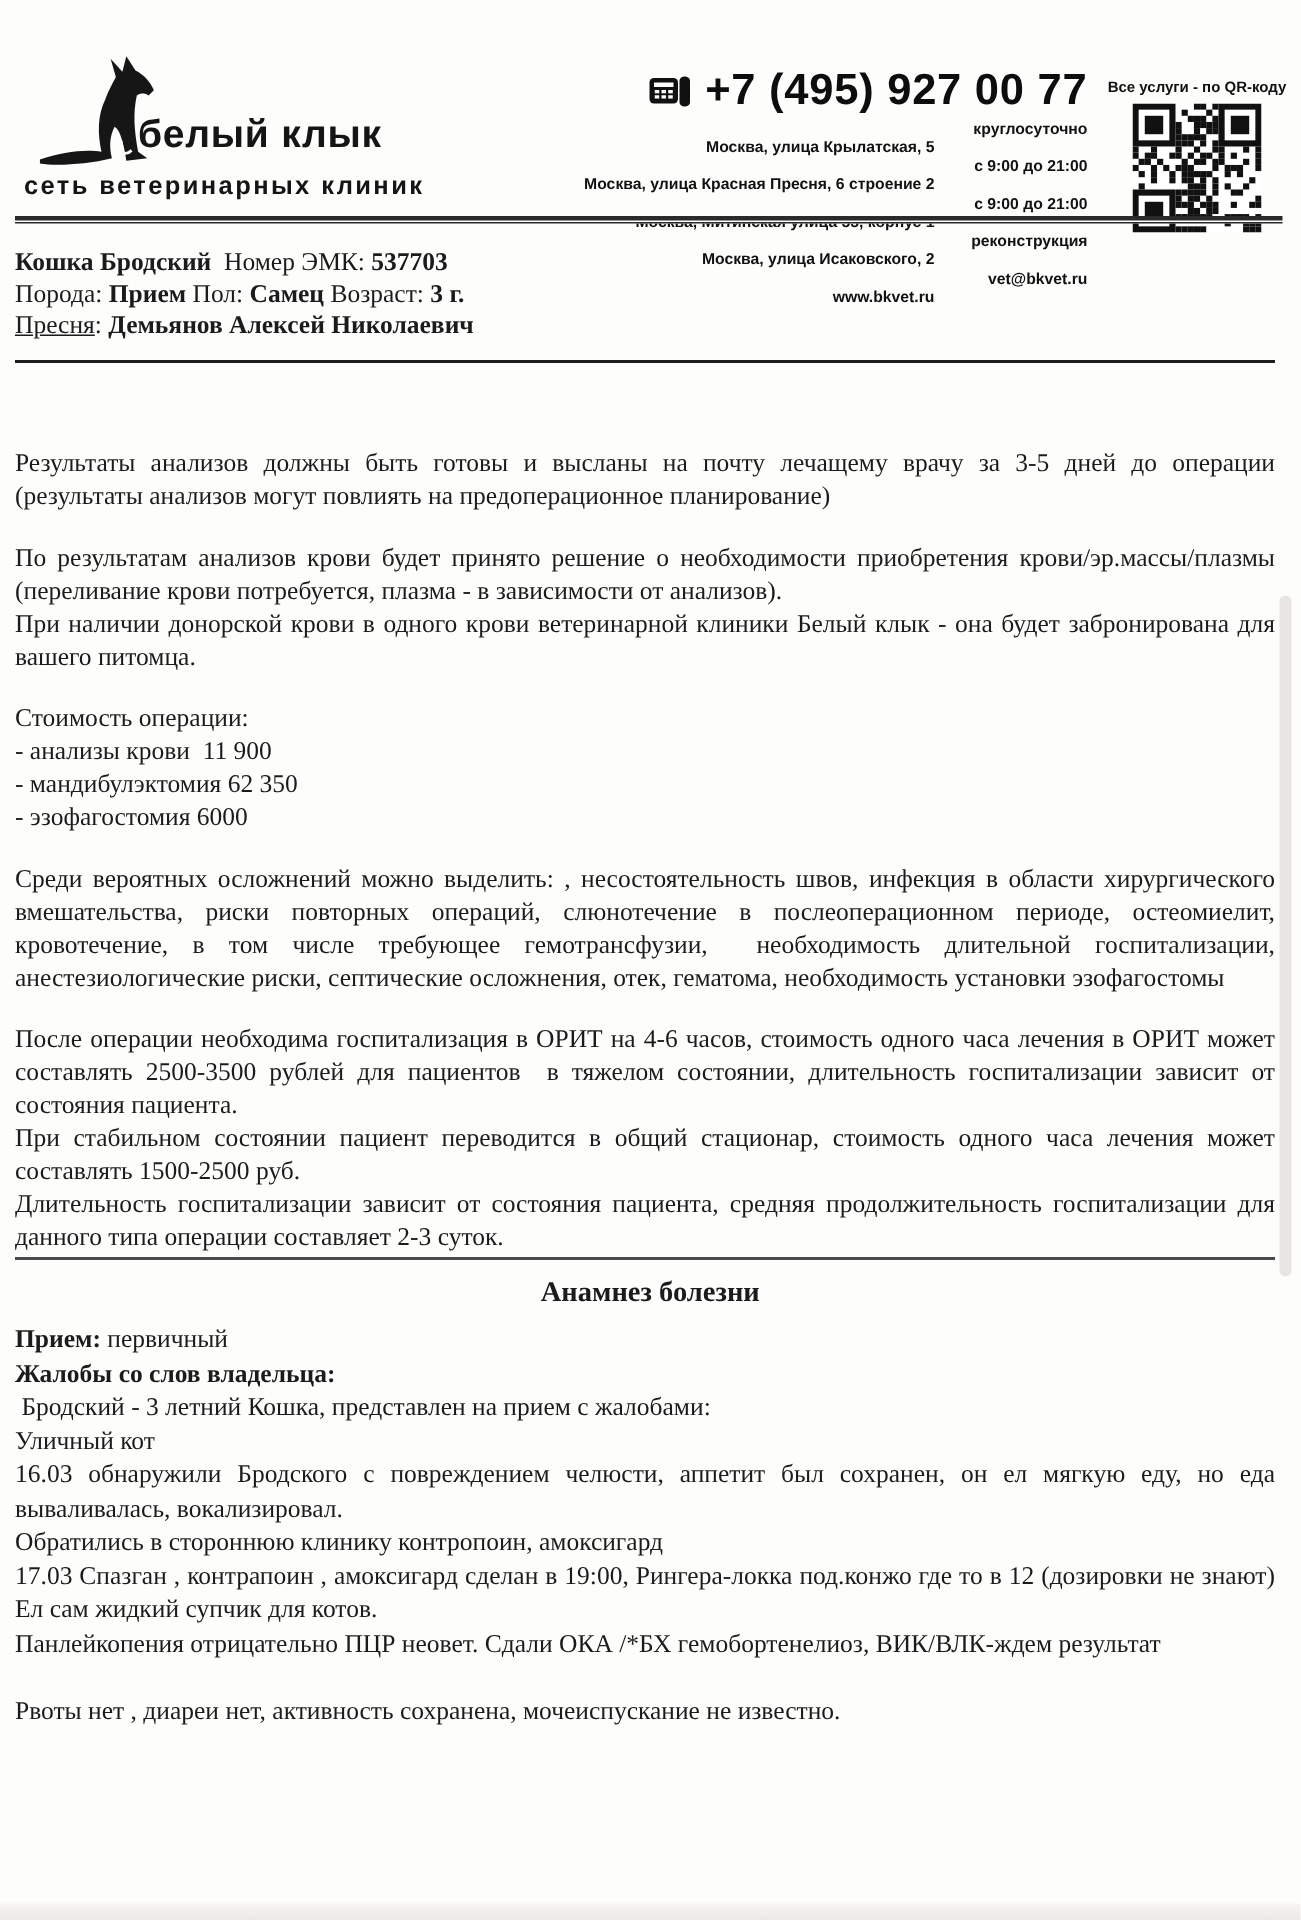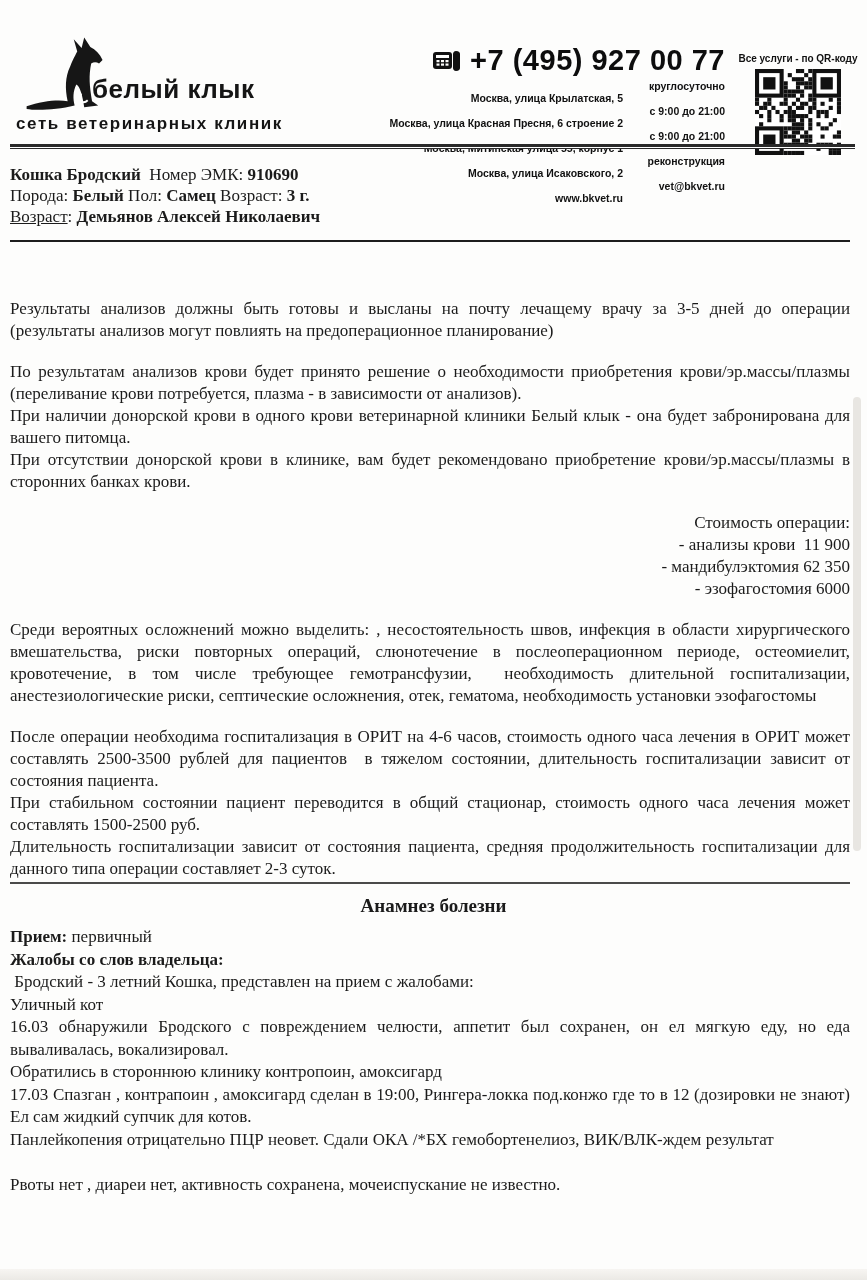--- a/index.html
+++ b/index.html
@@ -33,21 +33,21 @@
   
   .patient{padding:18px 17px 0 10px;font-size:17px;line-height:21px;}
   .patient b{font-weight:bold;}
   .u{text-decoration:underline;}
   .rule-solid{margin:13px 17px 0 10px;border-top:2px solid #1d1d1d;}
 
   
   .preop{margin:56px 17px 0 10px;font-size:17px;line-height:22px;}
   .jline{text-align:justify;white-space:pre-wrap;}
   .para{margin:0 0 19px 0;}
-  .cost div{white-space:pre-wrap;text-align:right;}
+  .cost div{white-space:pre-wrap;}
   .rule-thin{margin:2px 17px 0 10px;border-top:2px solid #4a4a4a;}
 
   .anam-title{margin:11px 0 9px 0;text-align:center;font-size:19px;font-weight:bold;}
   .anam{margin:0 17px 0 10px;font-size:17px;line-height:22.5px;}
   .anam .lbl{font-weight:bold;}
   .final-line{margin-top:23px;}
 
   
   .scrollbar-thumb{position:absolute;right:6px;top:397px;width:8px;height:454px;background:#e8e6e2;border-radius:4px;}
   .bottom-band{position:absolute;left:0;right:0;bottom:0;height:11px;background:linear-gradient(#f7f5f2,#ebe9e5);}
@@ -251,33 +251,32 @@
           <rect x="64" y="8" width="12" height="12" fill="#111"></rect>
           <rect x="0" y="56" width="28" height="28" fill="#111"></rect>
           <rect x="4" y="60" width="20" height="20" fill="#fff"></rect>
           <rect x="8" y="64" width="12" height="12" fill="#111"></rect>
         </svg>
     </div>
   </div>
   <div class="rule-double"></div>
 
   <section class="patient">
-    <div><b>Кошка  Бродский</b>&nbsp; <span>Номер ЭМК:</span> <b>910690</b></div>
-    <div><span>Порода:</span> <b>Белый</b> <span>Пол:</span> <b>Самец</b> <span>Возраст:</span> <b>3 г.</b></div>
-    <div><span class="u">Возраст</span><span>:</span> <b>Демьянов Алексей Николаевич</b></div>
+    <div><b>Кошка  Бродский</b>&nbsp; <span>Номер ЭМК:</span> <b>537703</b></div>
+    <div><span>Порода:</span> <b>Прием</b> <span>Пол:</span> <b>Самец</b> <span>Возраст:</span> <b>3 г.</b></div>
+    <div><span class="u">Пресня</span><span>:</span> <b>Демьянов Алексей Николаевич</b></div>
   </section>
   <div class="rule-solid"></div>
 
   <section class="preop">
     <div class="para jline">Результаты анализов должны быть готовы и высланы на почту лечащему врачу за 3-5 дней до операции (результаты анализов могут повлиять на предоперационное планирование)</div>
 
     <div class="para">
       <div class="jline">По результатам анализов крови будет принято решение о необходимости приобретения крови/эр.массы/плазмы (переливание крови потребуется, плазма - в зависимости от анализов).</div>
       <div class="jline">При наличии донорской крови в одного крови ветеринарной клиники Белый клык - она будет забронирована для вашего питомца.</div>
-      <div class="jline">При отсутствии донорской крови в клинике, вам будет рекомендовано приобретение крови/эр.массы/плазмы в сторонних банках крови.</div>
     </div>
 
     <div class="para cost">
       <div>Стоимость операции:</div>
       <div>- анализы крови  11 900</div>
       <div>- мандибулэктомия 62 350</div>
       <div>- эзофагостомия 6000</div>
     </div>
 
     <div class="para jline">Среди вероятных осложнений можно выделить: , несостоятельность швов, инфекция в области хирургического вмешательства, риски повторных операций, слюнотечение в послеоперационном периоде, остеомиелит, кровотечение, в том числе требующее гемотрансфузии,  необходимость длительной госпитализации, анестезиологические риски, септические осложнения, отек, гематома, необходимость установки эзофагостомы</div>

